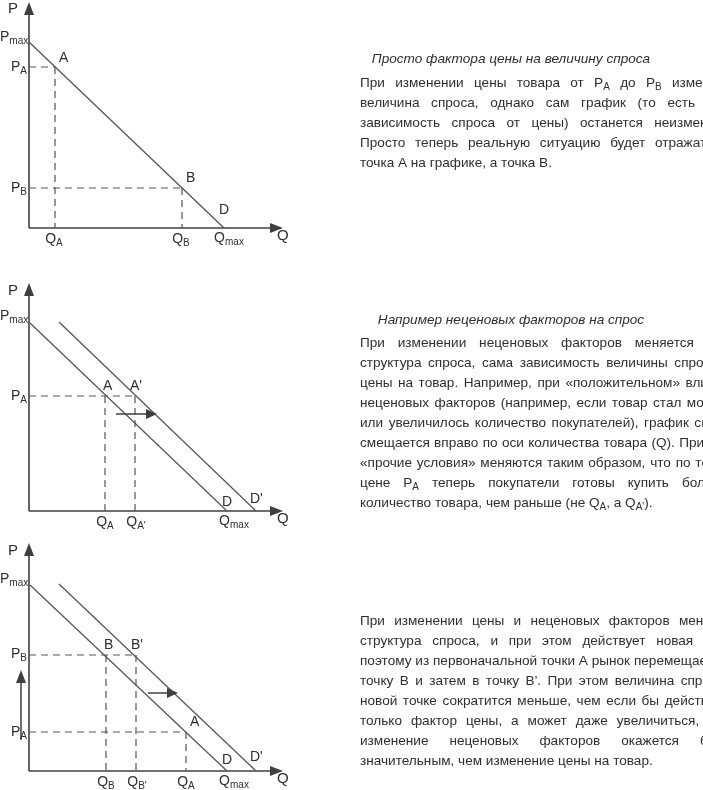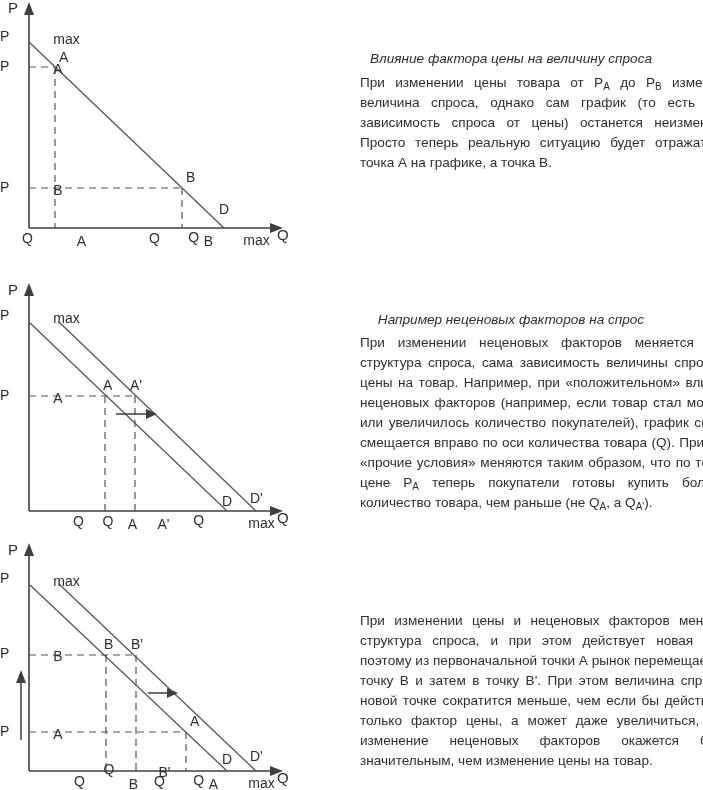--- a/index.html
+++ b/index.html
@@ -8,21 +8,21 @@
     font-family:"Liberation Sans", sans-serif;color:#333;overflow:hidden;
   }
   .graph{position:absolute;left:0;width:300px;height:258px;}
   .graph svg{position:absolute;left:0;top:0;}
   .axis{stroke:#3f3f3f;stroke-width:1.6;fill:none;}
   .curve{stroke:#555555;stroke-width:1.3;fill:none;}
   .dash{stroke:#555555;stroke-width:1.2;fill:none;stroke-dasharray:7 5;}
   .ah{fill:#3f3f3f;stroke:none;}
   .sarrow{stroke:#3f3f3f;stroke-width:1.5;fill:none;}
   .glabel{position:absolute;font-size:14px;line-height:14px;white-space:nowrap;color:#2f2f2f;}
-  .glabel sub{font-size:14px;line-height:0;position:relative;top:3px;vertical-align:baseline;margin-left:44px;}
+  .glabel sub{font-size:10px;line-height:0;position:relative;top:3px;vertical-align:baseline;}
   .axisletter{font-size:15px;}
   .ralign{left:0;width:27px;text-align:right;}
   .cx{transform:translateX(-50%);}
   .stitle{
     position:absolute;left:322px;width:378px;text-align:center;
     font-style:italic;font-size:13.6px;line-height:18px;color:#2f2f2f;
   }
   .sbody{
     position:absolute;left:322px;width:378px;text-align:justify;text-align-last:left;
     font-size:13.6px;line-height:20px;color:#2f2f2f;margin-left:38px;
@@ -52,21 +52,21 @@
     <span class="glabel ralign" style="top:180px">P<sub>B</sub></span>
     <span class="glabel" style="left:59px;top:50px">A</span>
     <span class="glabel" style="left:186px;top:170px">B</span>
     <span class="glabel" style="left:219px;top:202px">D</span>
     <span class="glabel cx" style="left:54px;top:231px">Q<sub>A</sub></span>
     <span class="glabel cx" style="left:181px;top:231px">Q<sub>B</sub></span>
     <span class="glabel cx" style="left:229px;top:230px">Q<sub>max</sub></span>
     <span class="glabel axisletter" style="left:277px;top:228px">Q</span>
   </div>
 
-  <div class="stitle" style="top:50px">Влияние фактора цены на величину спроса</div>
+  <div class="stitle" style="top:50px">Просто фактора цены на величину спроса</div>
   <div class="sbody" style="top:73px"><span>При изменении цены товара от P</span><sub>A</sub><span> до P</span><sub>B</sub><span> изменится величина спроса, однако сам график (то есть сама зависимость спроса от цены) останется неизменным. Просто теперь реальную ситуацию будет отражать не точка А на графике, а точка В.</span></div>
 
   <div class="graph" style="top:270px">
     <svg width="300" height="250" viewBox="0 0 300 250">
       <line class="axis" x1="29" y1="19" x2="29" y2="241"></line>
       <polygon class="ah" points="29,13 24,26 34,26"></polygon>
       <line class="axis" x1="29" y1="241" x2="274" y2="241"></line>
       <polygon class="ah" points="283,241 270,236 270,246"></polygon>
       <line class="curve" x1="30" y1="53" x2="227" y2="241"></line>
       <line class="curve" x1="59" y1="52" x2="256" y2="241"></line>
@@ -113,21 +113,21 @@
     <span class="glabel axisletter" style="left:8px;top:13px">P</span>
     <span class="glabel ralign" style="top:41px">P<sub>max</sub></span>
     <span class="glabel ralign" style="top:116px">P<sub>B</sub></span>
     <span class="glabel ralign" style="top:194px">P<sub>A</sub></span>
     <span class="glabel" style="left:104px;top:107px">B</span>
     <span class="glabel" style="left:131px;top:107px">B'</span>
     <span class="glabel" style="left:190px;top:184px">A</span>
     <span class="glabel" style="left:222px;top:222px">D</span>
     <span class="glabel" style="left:250px;top:219px">D'</span>
     <span class="glabel cx" style="left:106px;top:244px">Q<sub>B</sub></span>
-    <span class="glabel cx" style="left:137px;top:232px">Q<sub>B'</sub></span>
+    <span class="glabel cx" style="left:137px;top:244px">Q<sub>B'</sub></span>
     <span class="glabel cx" style="left:186px;top:244px">Q<sub>A</sub></span>
     <span class="glabel cx" style="left:234px;top:243px">Q<sub>max</sub></span>
     <span class="glabel axisletter" style="left:277px;top:241px">Q</span>
   </div>
 
   <div class="sbody" style="top:611px"><span>При изменении цены и неценовых факторов меняется структура спроса, и при этом действует новая цена, поэтому из первоначальной точки А рынок перемещается в точку В и затем в точку В'. При этом величина спроса в новой точке сократится меньше, чем если бы действовал только фактор цены, а может даже увеличиться, если изменение неценовых факторов окажется более значительным, чем изменение цены на товар.</span></div>
 
 </div>
 
 </body></html>

